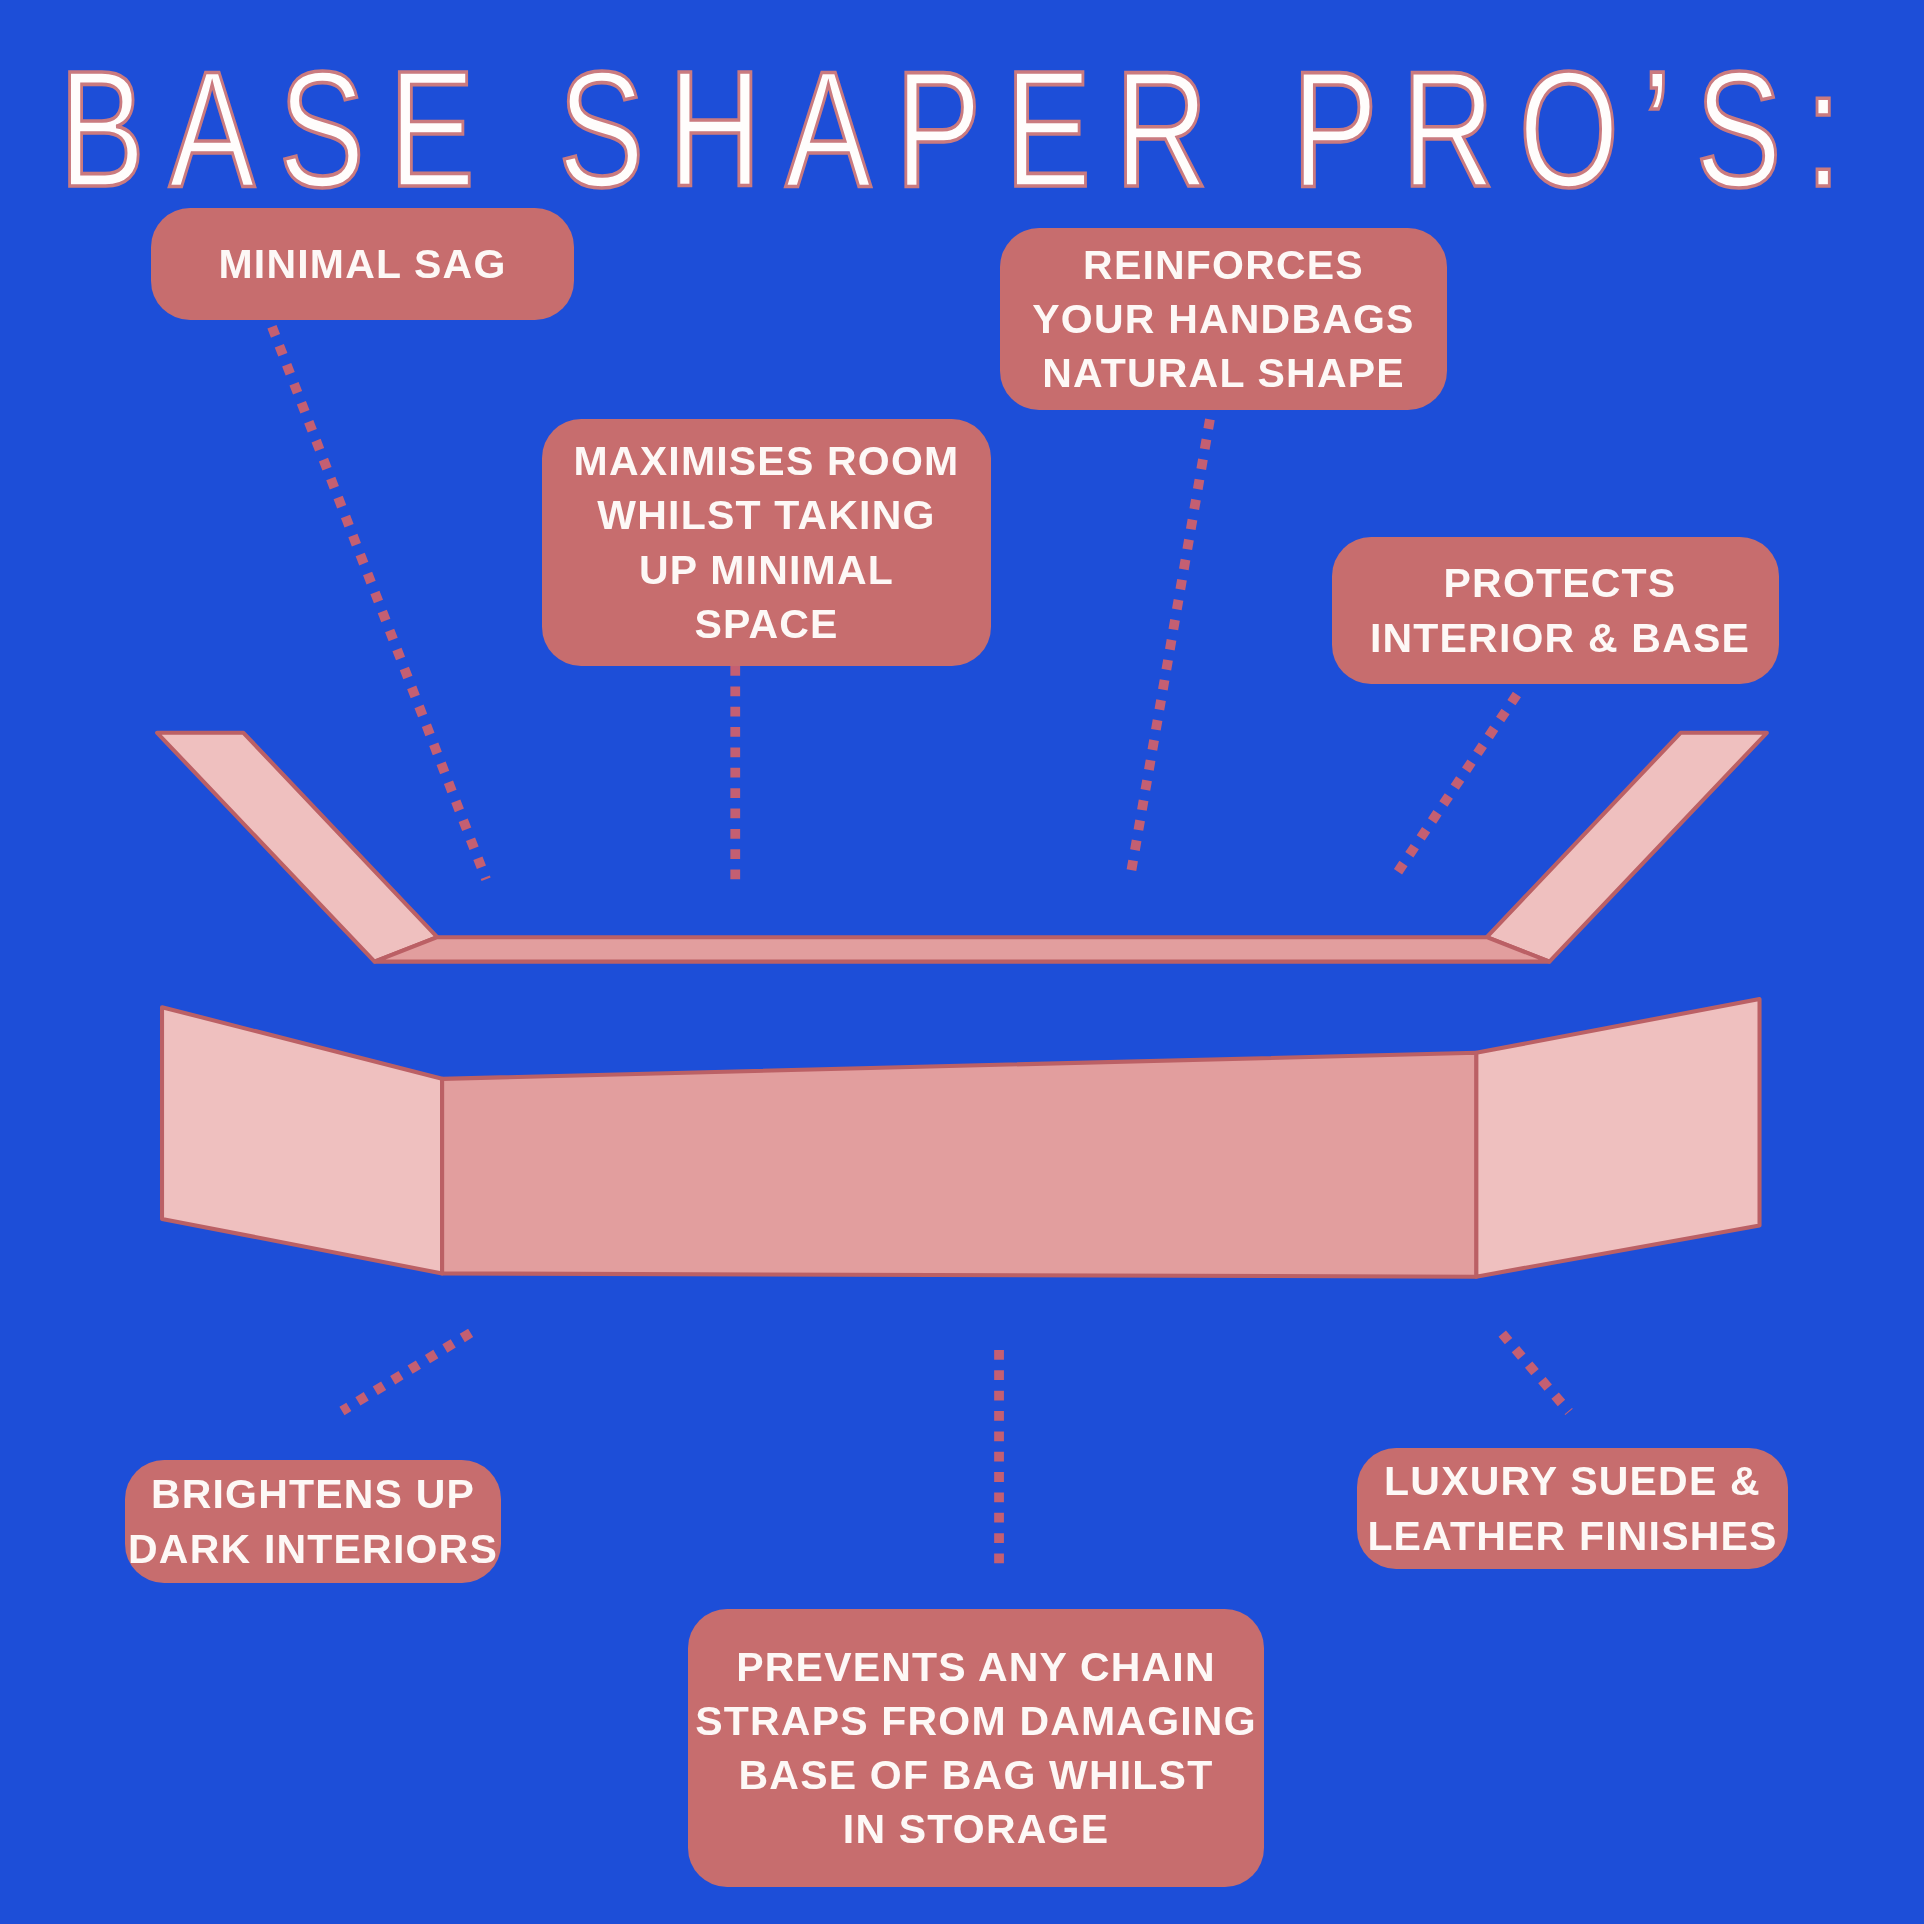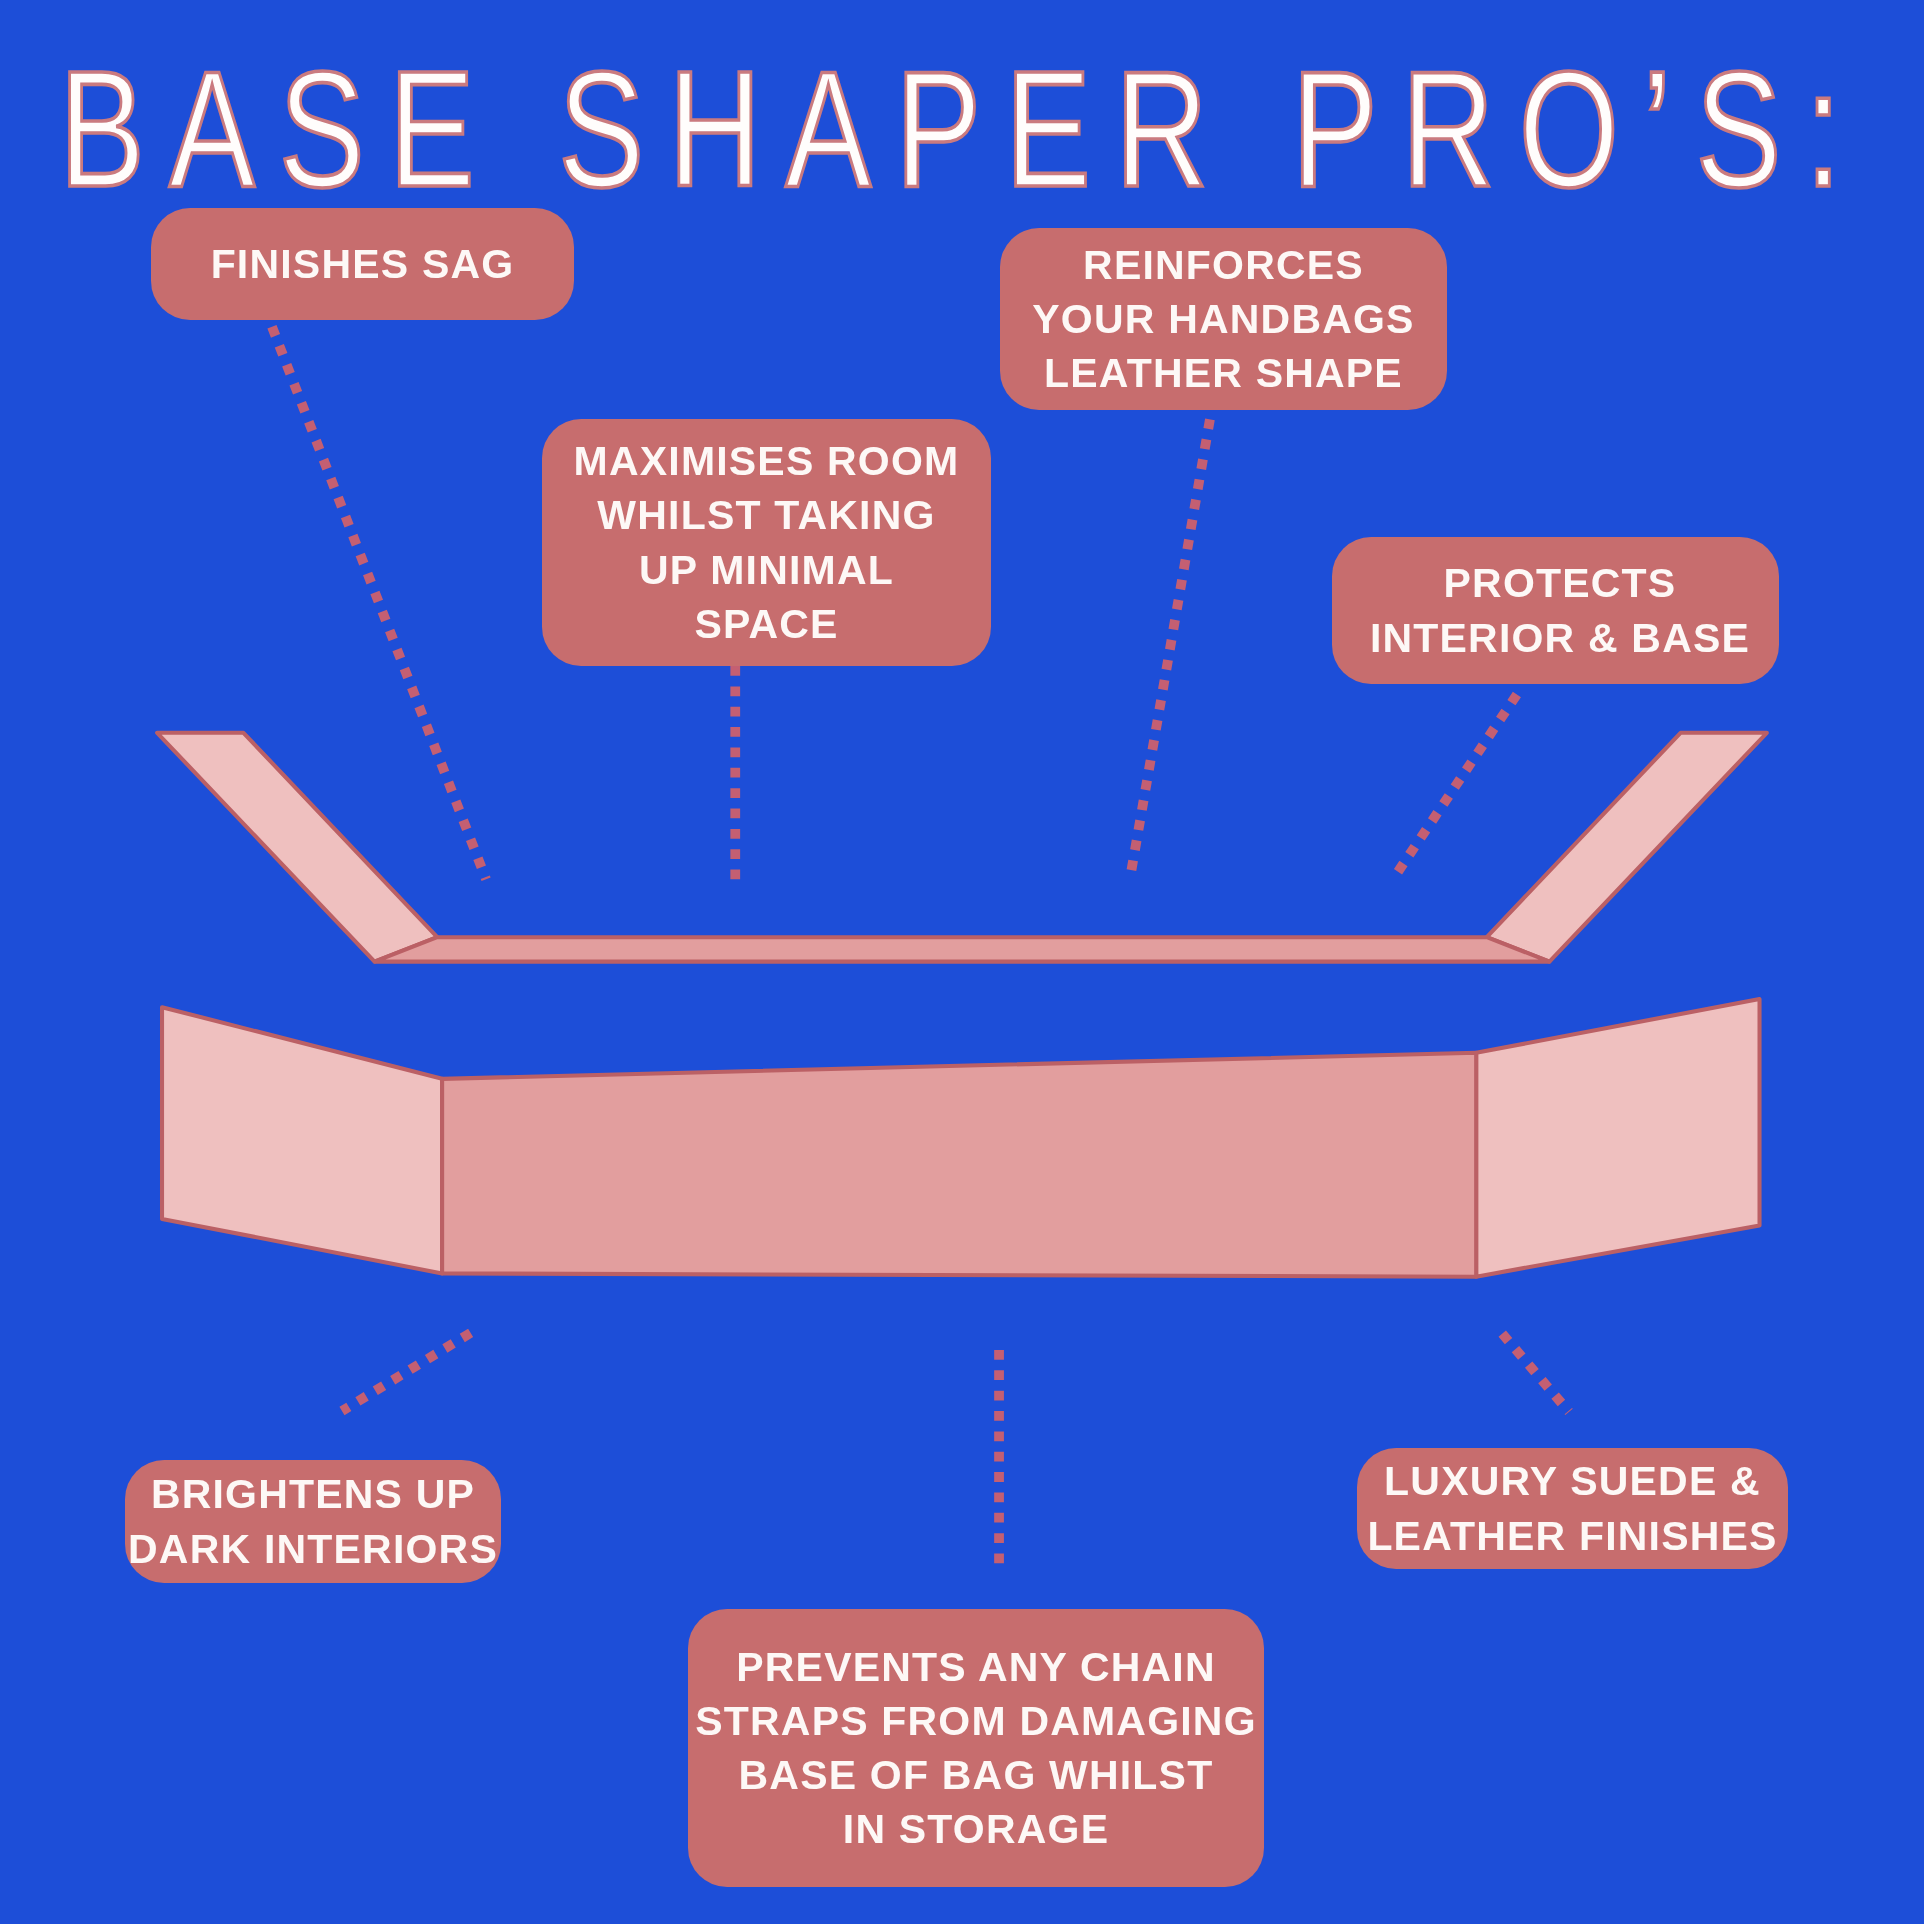--- a/index.html
+++ b/index.html
@@ -96,34 +96,34 @@
     </g>
 
     <g>
       <polygon class="shape" points="199,1237 543,1325 543,1564 199,1497" stroke="#bb6065" fill="#efc0bf"></polygon>
       <polygon class="shape" points="1813,1293 2161,1227 2161,1505 1813,1568" stroke="#bb6065" fill="#efc0bf"></polygon>
       <polygon class="shape" points="543,1325 1813,1293 1813,1568 543,1564" stroke="#bb6065" fill="#e29e9e"></polygon>
     </g>
   </svg>
 
   <div class="callout" style="left:151px;  top:208px;  width:423px; height:112px;">
-    <span class="label">FINISHES SAG</span>
+    <span class="label">MINIMAL SAG</span>
   </div>
 
   <div class="callout" style="left:542px;  top:419px;  width:449px; height:247px;">
     <span class="label">MAXIMISES ROOM
 WHILST TAKING
 UP MINIMAL
 SPACE</span>
   </div>
 
   <div class="callout" style="left:1000px; top:228px;  width:447px; height:182px;">
     <span class="label">REINFORCES
 YOUR HANDBAGS
-LEATHER SHAPE</span>
+NATURAL SHAPE</span>
   </div>
 
   <div class="callout" style="left:1332px; top:537px;  width:438px; height:147px;padding-left:9px;">
     <span class="label">PROTECTS
 INTERIOR &amp; BASE</span>
   </div>
 
   <div class="callout" style="left:125px;  top:1460px; width:376px; height:123px;">
     <span class="label">BRIGHTENS UP
 DARK INTERIORS</span>

